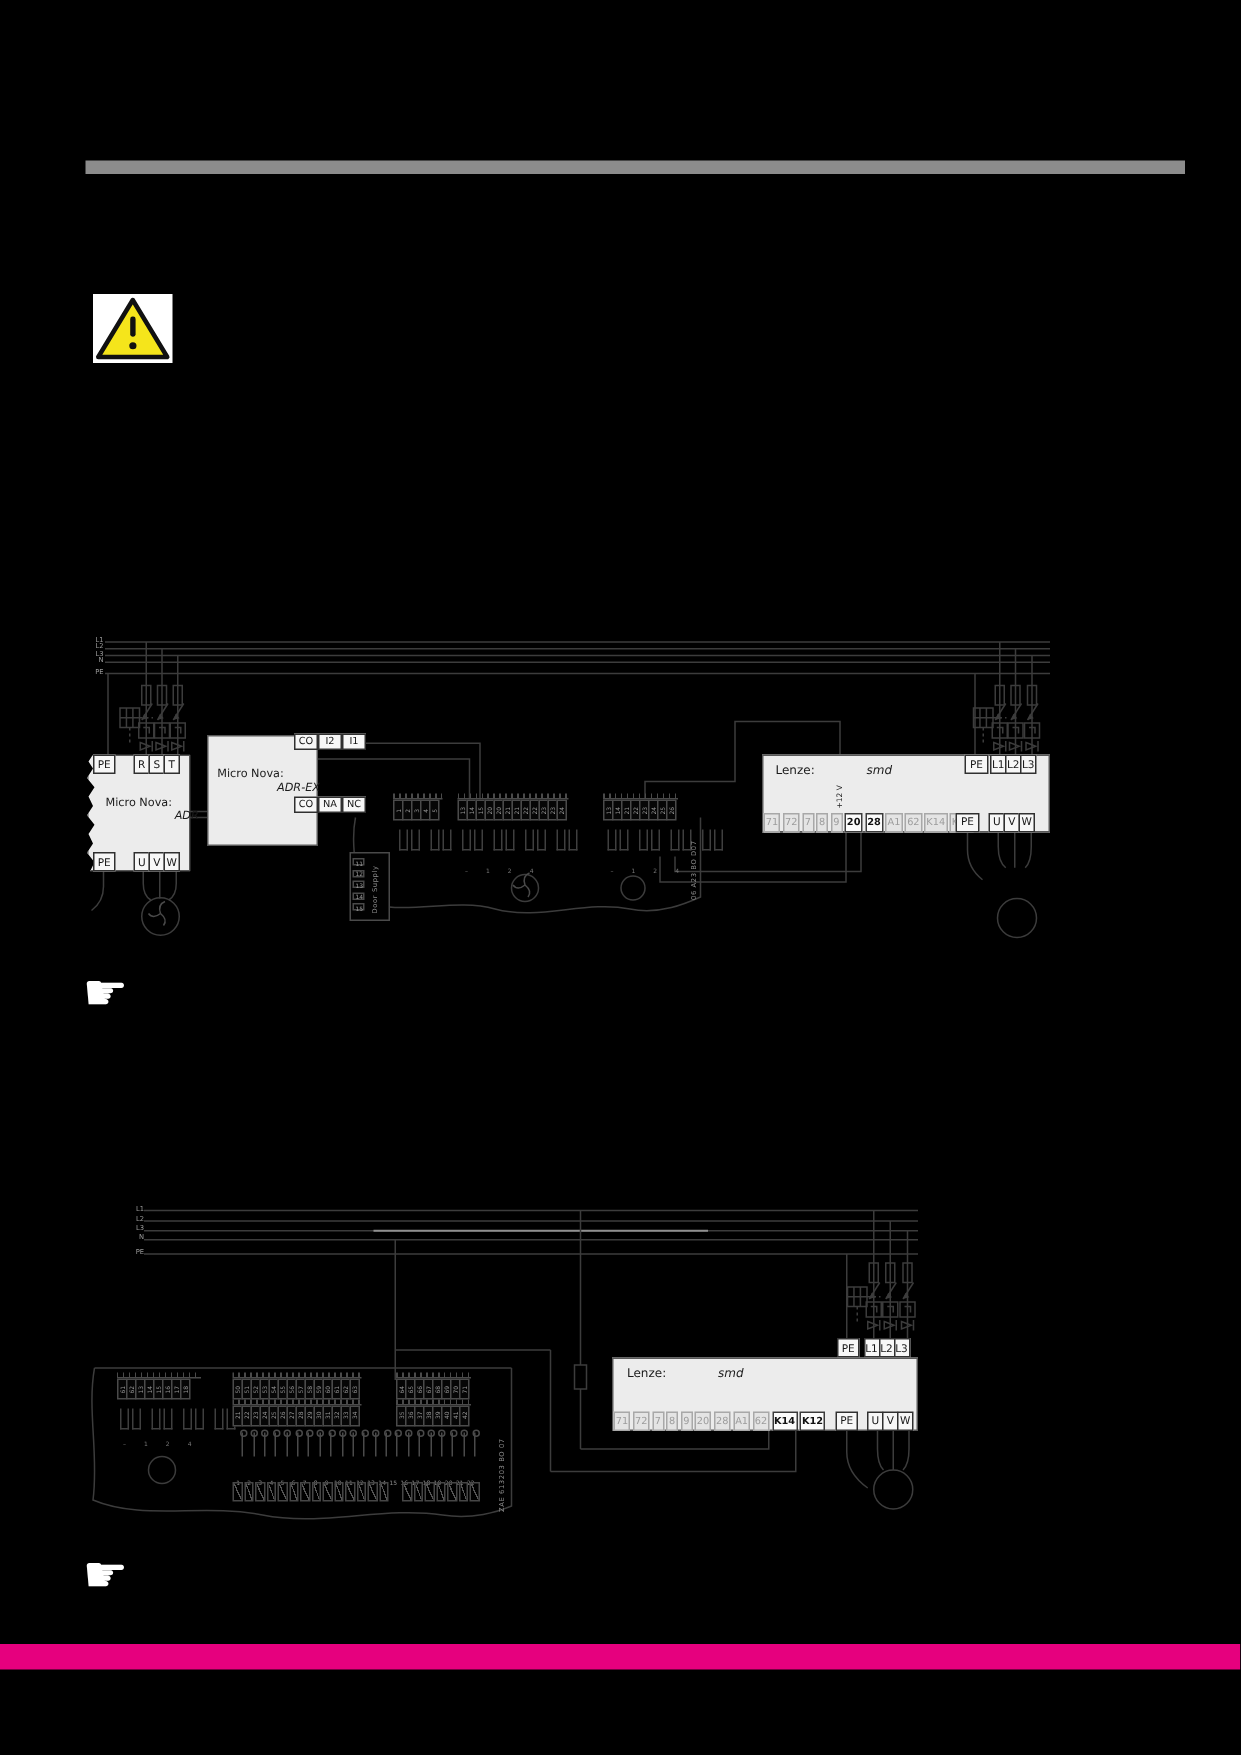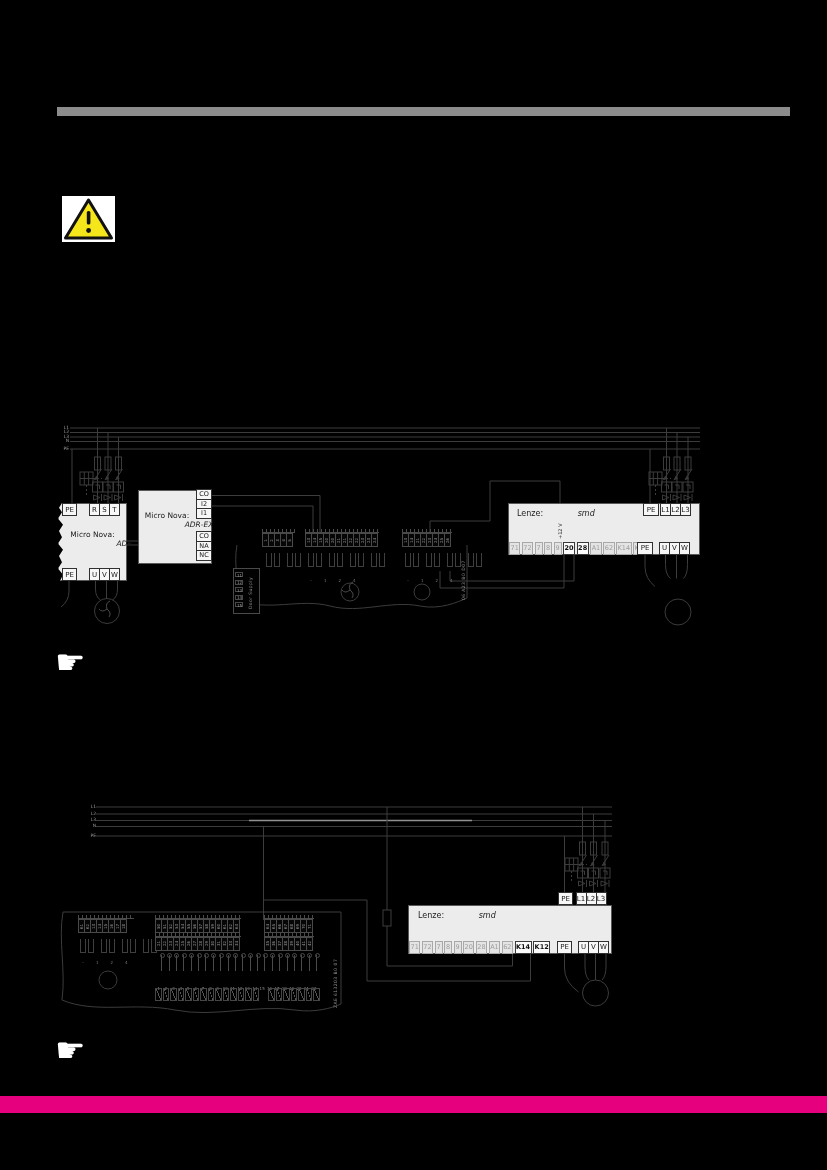--- a/index.html
+++ b/index.html
@@ -21,21 +21,21 @@
   .jag{clip-path:polygon(4px 0%,100% 0%,100% 100%,2px 100%,5px 92%,0px 84%,4px 76%,1px 68%,5px 60%,0px 52%,4px 44%,1px 36%,5px 28%,0px 20%,4px 12%,1px 6%);}
   .ptitle{position:absolute;text-align:center;color:#1b1b1b;font-size:7.5px;line-height:8px;}
   .it{font-style:italic;padding-left:32px;}
   
   .term{position:absolute;border:1px solid #303030;background:#f7f7f7;color:#161616;
         display:flex;align-items:center;justify-content:center;font-size:7px;box-sizing:border-box;}
   .tgroup{position:absolute;display:flex;}
   .tgroup .tg{width:11px;height:13px;border:1px solid #303030;margin-left:-1px;background:#f7f7f7;
         color:#161616;font-size:7px;display:flex;align-items:center;justify-content:center;box-sizing:border-box;}
   .tgroup .tg i{font-style:normal;}
-  .vgroup{position:absolute;display:flex;flex-direction:column;}
+  .vgroup{position:absolute;display:flex;flex-direction:row;}
   .vgroup .vg{width:16px;height:10.5px;border:1px solid #303030;margin-top:-1px;background:#f7f7f7;
         color:#161616;font-size:6.5px;display:flex;align-items:center;justify-content:center;box-sizing:border-box;}
   .vgroup .vg i{font-style:normal;}
   
   .lnzrow{position:absolute;display:flex;gap:1.5px;}
   .lnzrow .lnz{height:13px;min-width:8px;padding:0 .5px;border:1px solid #3a3a3a;background:#fbfbfb;
         color:#111;font-weight:700;font-size:6.5px;display:flex;align-items:center;justify-content:center;box-sizing:border-box;}
   .lnzrow .lnz i{font-style:normal;}
   .lnzrow .lnz.dim{border-color:#a8a8a8;background:#e4e4e4;color:#9c9c9c;font-weight:400;}
   .lnzrow .lnz:nth-child(10),.lnzrow .lnz:nth-child(11){min-width:15px;}

